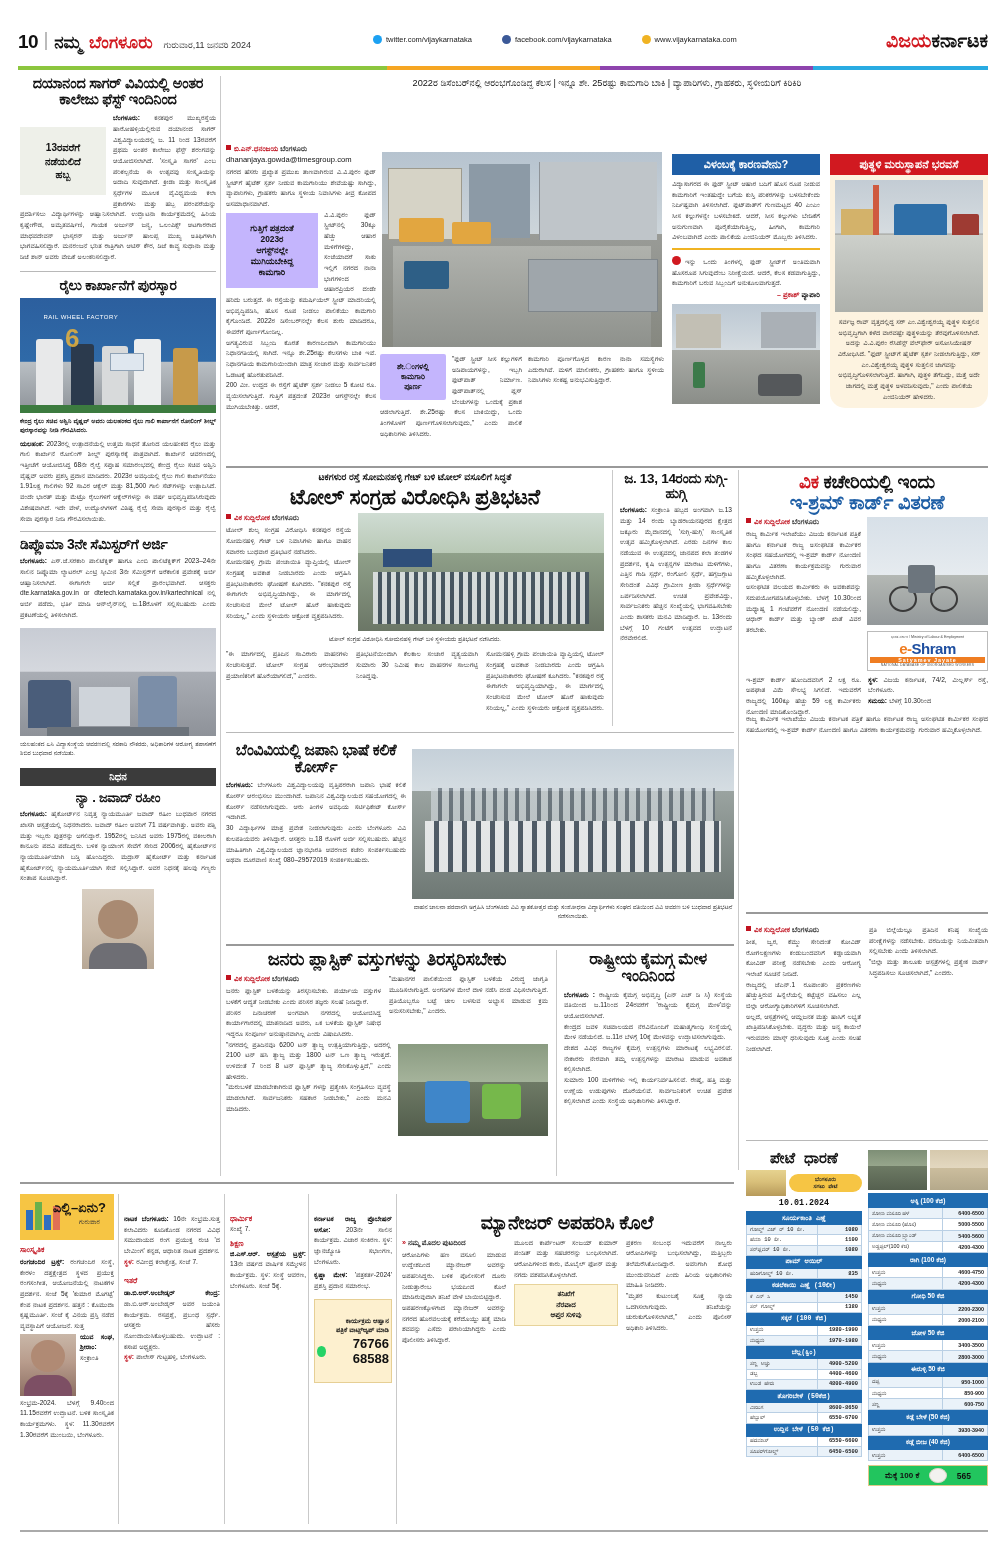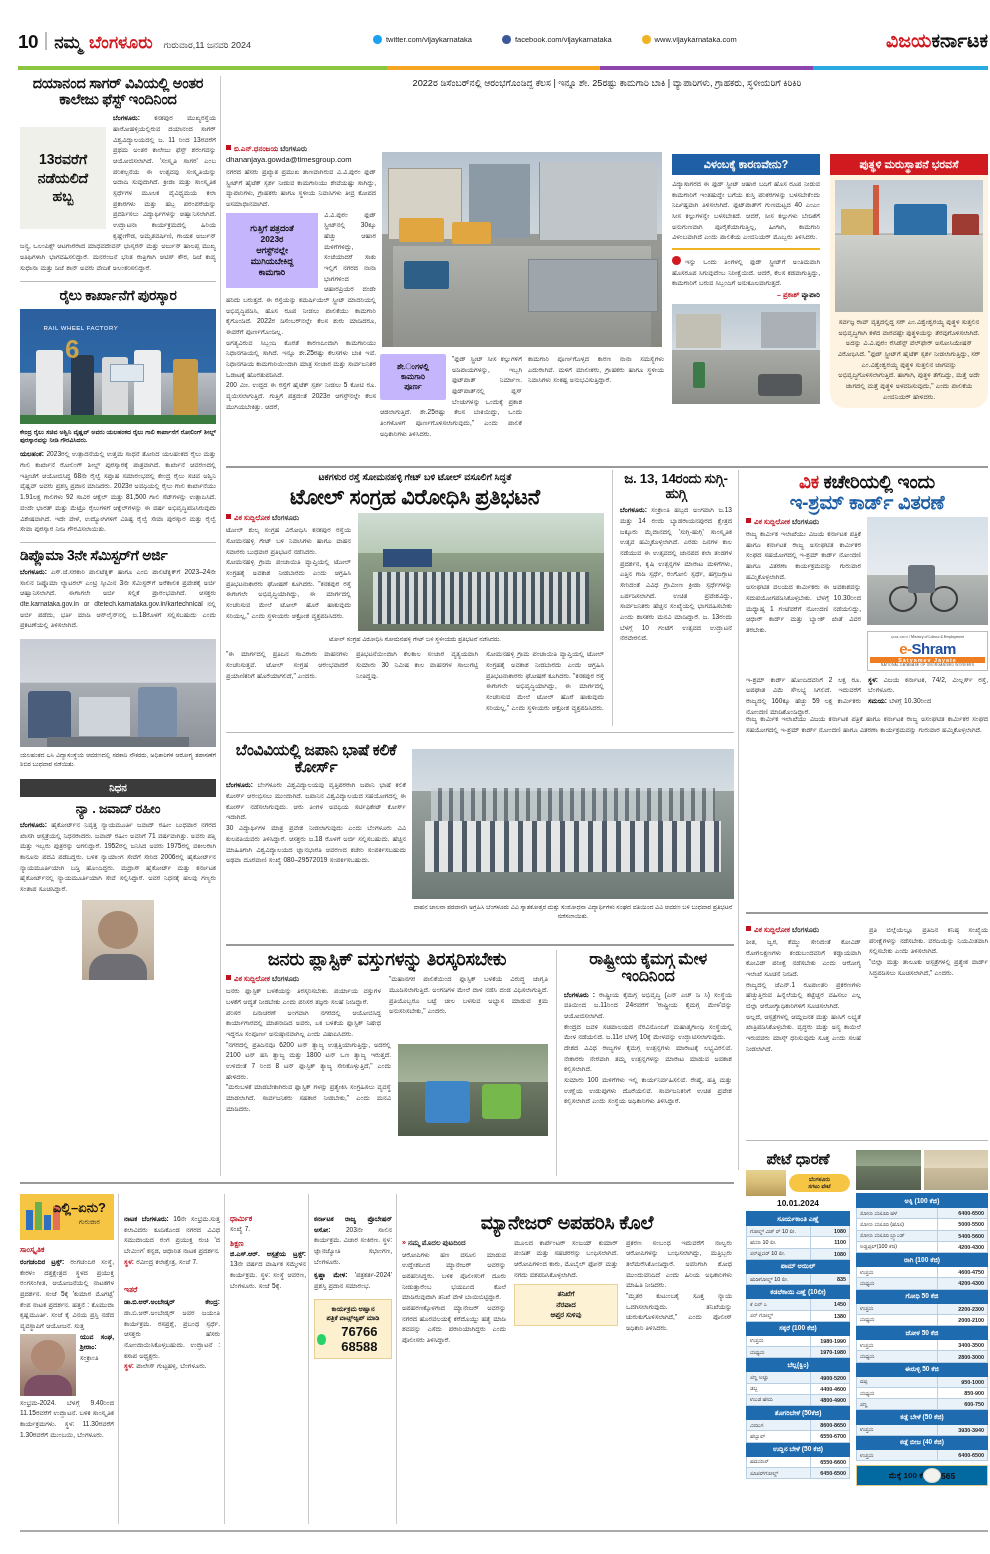--- a/index.html
+++ b/index.html
@@ -78,26 +78,26 @@
   table.price td.v{text-align:right;font-weight:bold;width:38%;}
   table.price tr:nth-child(even) td{background:#eaf2f9;}
   table.price tr.hdr td{background:#1f6bb0;color:#fff;font-weight:bold;text-align:center;
       border:1px solid #1f6bb0;font-size:6.6px;padding:2.6px 2px;}
 
   .pt-title{font-size:15px;font-weight:bold;text-align:center;color:#111;}
   .pt-pill{background:#f6c544;border-radius:9px;font-size:5.6px;font-weight:bold;
            text-align:center;color:#222;line-height:1.3;padding:2px 4px;}
   .pt-date{font-size:8.4px;font-weight:bold;text-align:center;color:#111;}
 
-  .cotton{background:#0369a1;border:1px solid #e0c98a;display:flex;align-items:center;
-          justify-content:center;padding:2px 16px;}
+  .cotton{background:#22c55e;border:1px solid #e0c98a;display:flex;align-items:center;
+          justify-content:space-between;padding:2px 16px;}
   .cotton .lbl{font-size:8px;font-weight:bold;color:#111;}
   .cotton .val{font-size:8.5px;font-weight:bold;color:#111;}
 
-  .wa-box{background:#fdf0cf;border:1px solid #e6cf95;text-align:center;padding:4px 2px;}
+  .wa-box{background:#fdf0cf;border:1px solid #e6cf95;text-align:right;padding:16px 2px;}
   .wa-box .l1{font-size:6.6px;font-weight:bold;color:#111;line-height:1.4;}
   .wa-box .num{font-size:13px;font-weight:bold;color:#111;display:flex;align-items:center;
                justify-content:center;gap:4px;margin-top:2px;}
   .wa-dot{width:11px;height:11px;border-radius:50%;background:#25d366;display:inline-block;}
 
   .nidhana{background:#3b3b3b;color:#fff;text-align:center;font-weight:bold;font-size:10px;
            padding:3px 0;}
 
   .ellinenu{background:#f6c544;height:46px;position:relative;}
   .ellinenu .t{position:absolute;right:8px;top:6px;font-size:13px;font-weight:bold;color:#111;}
@@ -160,21 +160,21 @@
     <span style="width:18%;background:#29abe2"></span>
   </div>
 
   <div class="rule-v" style="left:212px;top:62px;height:1100px;"></div>
 
   <div class="col" style="left:12px;top:62px;width:196px;">
 
     <div class="hl" style="font-size:14.5px;text-align:center;">ದಯಾನಂದ ಸಾಗರ್ ವಿವಿಯಲ್ಲಿ ಅಂತರ ಕಾಲೇಜು ಫೆಸ್ಟ್ ಇಂದಿನಿಂದ</div>
 
     <div style="margin-top:6px;position:relative;">
-      <div class="callout grey" style="float:left;width:80px;font-size:14px;padding:23px 3px;margin:14px 7px 4px 0;white-space:pre-line;">13ರವರೆಗೆ
+      <div class="callout grey" style="float:left;width:80px;font-size:10px;padding:14px 3px;margin:14px 7px 4px 0;white-space:pre-line;">13ರವರೆಗೆ
 ನಡೆಯಲಿದೆ
 ಹಬ್ಬ</div>
       <div class="body">
         <b>ಬೆಂಗಳೂರು:</b>
         <span>ಕನಕಪುರ ಮುಖ್ಯರಸ್ತೆಯ ಹಾರೋಹಳ್ಳಿಯಲ್ಲಿರುವ ದಯಾನಂದ ಸಾಗರ್ ವಿಶ್ವವಿದ್ಯಾಲಯದಲ್ಲಿ ಜ. 11 ರಿಂದ 13ರವರೆಗೆ ಪ್ರಥಮ ಅಂತರ ಕಾಲೇಜು ಫೆಸ್ಟ್ ಶರಂಗವನ್ನು ಆಯೋಜಿಸಲಾಗಿದೆ. 'ಸಂಸ್ಕೃತಿ ಸಾಗರ' ಎಂಬ ಪರಿಕಲ್ಪನೆಯ ಈ ಉತ್ಸವವು ಸಂಸ್ಕೃತಿಯನ್ನು ಅದಾದಿ ಸುವುದಾಗಿದೆ. ಕ್ರೀಡಾ ಮತ್ತು ಸಾಂಸ್ಕೃತಿಕ ಸ್ಪರ್ಧೆಗಳ ಮೂಲಕ ವೈವಿಧ್ಯಮಯ ಕಲಾ ಪ್ರಕಾರಗಳು ಮತ್ತು ಹಬ್ಬ ಪರಂಪರೆಯನ್ನು ಪ್ರದರ್ಶಿಸಲು ವಿದ್ಯಾರ್ಥಿಗಳನ್ನು ಆಹ್ವಾನಿಸಲಾಗಿದೆ. ಉದ್ಘಾಟನಾ ಕಾರ್ಯಕ್ರಮದಲ್ಲಿ ಹಿರಿಯ ಕೃಷ್ಣೇಗೌಡ, ಅಮೃತವರ್ಷಿಣಿ, ಗಾಯಕ ಅರ್ಜುನ್ ಜನ್ಯ, ಒಲಂಪಿಕ್ಸ್ ಆಟಗಾರರಾದ ಮಾಧವದೇವನ್ ಭಾಸ್ಕರನ್ ಮತ್ತು ಅರ್ಜುನ್ ಹಾಲಪ್ಪ ಮುಖ್ಯ ಅತಿಥಿಗಳಾಗಿ ಭಾಗವಹಿಸಲಿದ್ದಾರೆ. ಮನರಂಜನೆ ಭರಿತ ರಾತ್ರಿಗಾಗಿ ಆಟಿಸ್ ಕೌರ, ಡಿಜೆ ಕಾವ್ಯ ಸುಧಾನಾ ಮತ್ತು ಡಿಜೆ ಶಾನ್ ಅವರು ವೇದಿಕೆ ಅಲಂಕರಿಸಲಿದ್ದಾರೆ.</span>
       </div>
       <div style="clear:both"></div>
     </div>
 
     <div class="rule-h" style="position:relative;margin:8px 0 6px;width:100%;"></div>
@@ -468,21 +468,21 @@
         <div class="body">ಪ್ರತಿ ಜಿಲ್ಲೆಯಲ್ಲೂ ಪ್ರತಿದಿನ ಕನಿಷ್ಠ ಸಂಖ್ಯೆಯ ಪರೀಕ್ಷೆಗಳನ್ನು ನಡೆಸಬೇಕು. ವರದಿಯನ್ನು ನಿಯಮಿತವಾಗಿ ಸಲ್ಲಿಸಬೇಕು ಎಂದು ತಿಳಿಸಲಾಗಿದೆ.</div>
         <div class="body">"ಜಿಲ್ಲಾ ಮತ್ತು ತಾಲೂಕು ಆಸ್ಪತ್ರೆಗಳಲ್ಲಿ ಪ್ರತ್ಯೇಕ ವಾರ್ಡ್ ಸಿದ್ಧಪಡಿಸಲು ಸೂಚಿಸಲಾಗಿದೆ," ಎಂದರು.</div>
       </div>
     </div>
   </div>
 
   <div class="rule-h" style="left:738px;top:1126px;width:242px;"></div>
   <div class="col" style="left:738px;top:1136px;width:242px;">
     <div style="display:flex;gap:6px;">
 
-      <div style="width:104px;">
+      <div style="width:116px;font-family:Liberation Mono, monospace;">
         <div class="pt-title">ಪೇಟೆ ಧಾರಣೆ</div>
         <div style="display:flex;align-items:center;gap:3px;margin-top:2px;">
           <div class="photo ph-oil" style="width:40px;height:26px;"></div>
           <div class="pt-pill" style="flex:1;white-space:pre-line;">ಬೆಂಗಳೂರು
 ಸಗಟು ಪೇಟೆ</div>
         </div>
         <div class="pt-date" style="margin-top:2px;">10.01.2024</div>
         <table class="price" style="margin-top:3px;">
           <tbody id="pt-left">
                 <tr class="hdr">
@@ -700,21 +700,21 @@
 
   <div class="col" style="left:116px;top:1200px;width:96px;">
     <div class="body">
       <b>ನಾಟಕ ಬೆಂಗಳೂರು:</b>
       <span>16ನೇ ಸಂಭ್ರಮ.ಸುತ್ತ ಕಲಾವಿದರು ಕೂಡಿಕೊಂಡ ನಗರದ ವಿವಿಧ ಸಮುದಾಯದ ರಂಗ ಪ್ರಯುಕ್ತ ರುಚಿ 'ದ ಬೇಮಿಂಗ' ಕನ್ನಡ, ಆಧಾರಿತ ನಾಟಕ ಪ್ರದರ್ಶನ.</span>
     </div>
     <div class="body">
       <b style="color:#c1121f">ಸ್ಥಳ:</b>
       <span>ರವೀಂದ್ರ ಕಲಾಕ್ಷೇತ್ರ, ಸಂಜೆ 7.</span>
     </div>
-    <div class="sec-red" style="margin-top:18px;">ಇತರೆ</div>
+    <div class="sec-red" style="margin-top:9px;">ಇತರೆ</div>
     <div class="body" style="margin-top:2px;">
       <b>ಡಾ.ಬಿ.ಆರ್.ಅಂಬೇಡ್ಕರ್ ಕೇಂದ್ರ:</b>
       <span>ಡಾ.ಬಿ.ಆರ್.ಅಂಬೇಡ್ಕರ್ ಅವರ ಜಯಂತಿ ಕಾರ್ಯಕ್ರಮ. ರಸಪ್ರಶ್ನೆ, ಪ್ರಬಂಧ ಸ್ಪರ್ಧೆ. ಆಸಕ್ತರು ಹೆಸರು ನೋಂದಾಯಿಸಿಕೊಳ್ಳಬಹುದು. ಉದ್ಘಾಟನೆ : ಕಸಾಪ ಅಧ್ಯಕ್ಷರು.</span>
     </div>
     <div class="body">
       <b style="color:#c1121f">ಸ್ಥಳ:</b>
       <span>ಪಾಲೇಸ್ ಗುಟ್ಟಹಳ್ಳಿ, ಬೆಂಗಳೂರು.</span>
     </div>
   </div>
 

